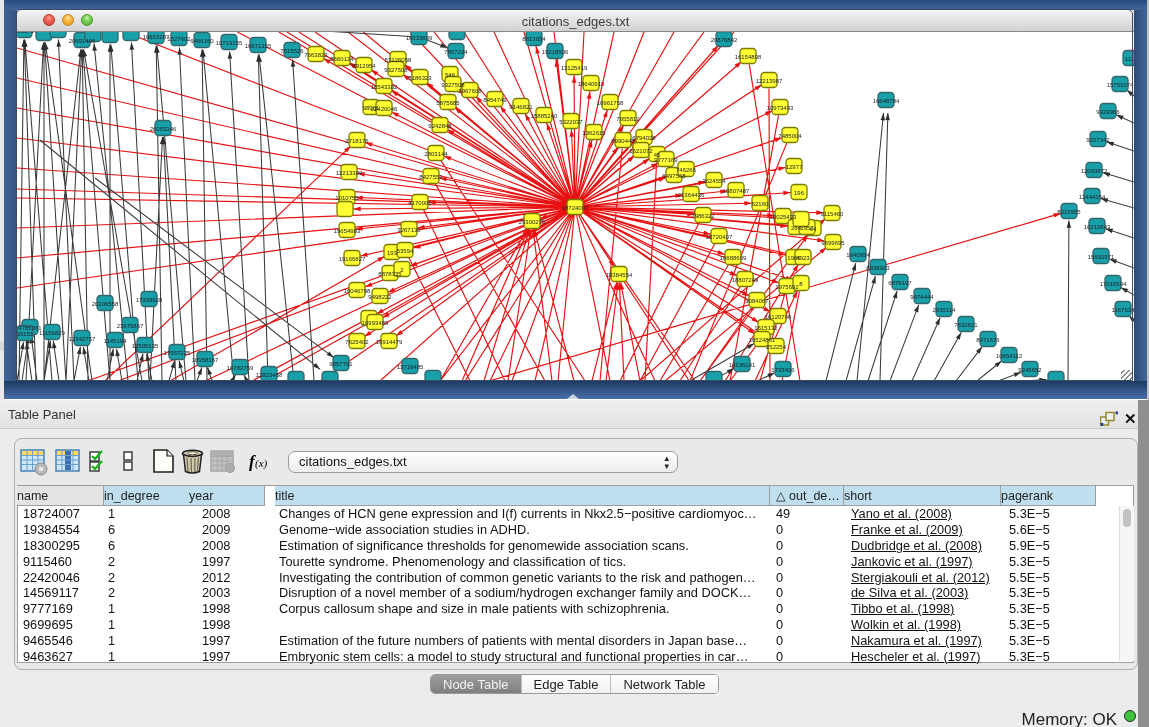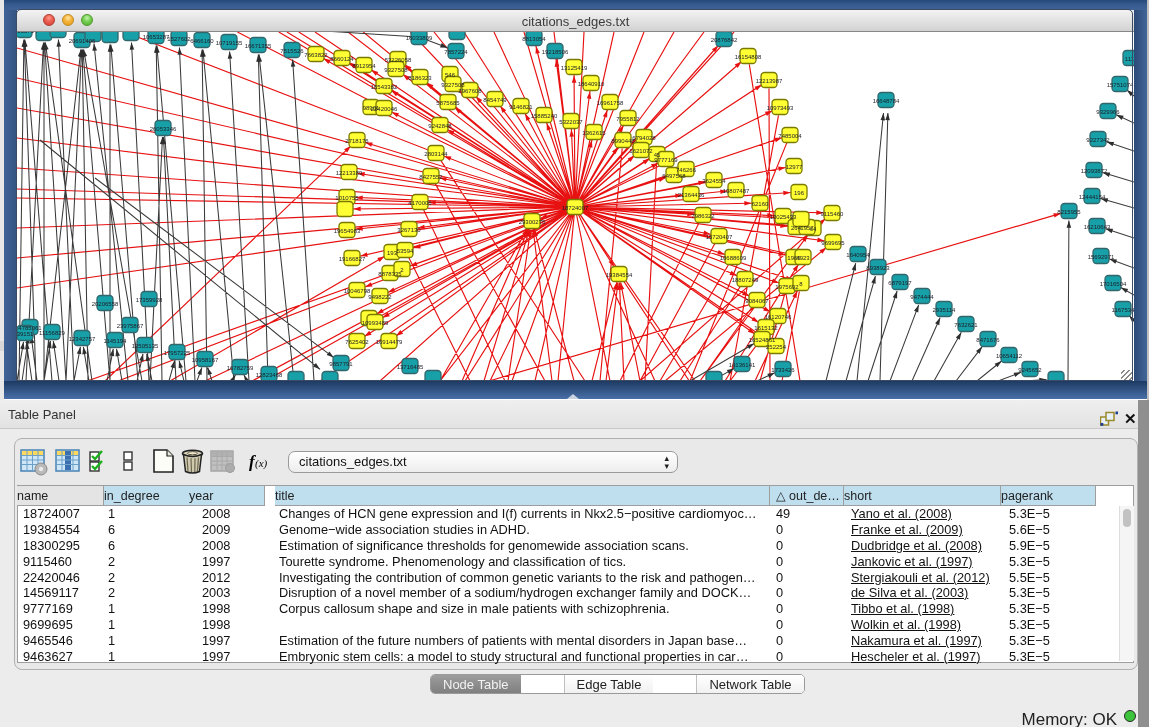--- a/index.html
+++ b/index.html
@@ -53,21 +53,21 @@
 .c2 { left:184px; width:70px; }
 .c3 { left:261px; width:490px; }
 .c4 { left:758px; width:66px; }
 .c5 { left:833px; width:150px;text-decoration:underline; }
 .c6 { left:991px; width:86px; }
 #vscroll { position:absolute; left:1119px; top:506px; width:15px; height:155px; background:#f5f5f5; border-left:1px solid #ddd; }
 #vthumb { position:absolute; left:3px; top:3px; width:8px; height:18px; background:#c2c2c2; border-radius:4px; }
 
 
 #tabs { position:absolute; left:430px; top:674px; height:20px; display:flex;
-  border:1px solid #9a9a9a; border-radius:5px; overflow:hidden; background:#fff;gap:43px; }
+  border:1px solid #9a9a9a; border-radius:5px; overflow:hidden; background:#fff; }
 #tabs .tab { font-size:13px; padding:0 12px; line-height:19px; color:#222; background:linear-gradient(#fff,#f1f1f1); border-left:1px solid #c0c0c0; }
 #tabs .tab.sel { background:linear-gradient(#9d9d9d,#7f7f7f); color:#f2f2f2; border-left:none; }
 
 #status { position:absolute; left:0; top:700px; width:1145px; height:27px; }
 #status .m { position:absolute; right:28px; top:10px; font-size:17px; color:#222; }
 #status .dot { position:absolute; right:9px; top:10px; width:12px; height:12px; border-radius:50%;
   background:#3cc43c; border:1px solid #2a2a2a; }
 #estatus { position:absolute; left:1138px; top:400px; width:11px; height:327px; background:#8f8f8f; }
 
 

